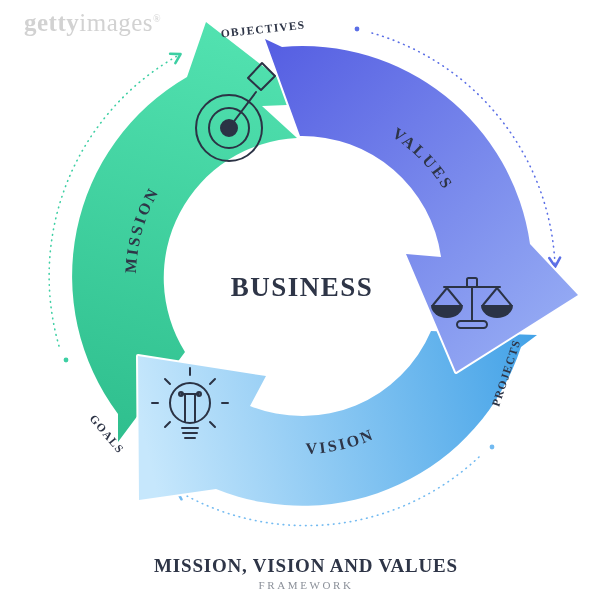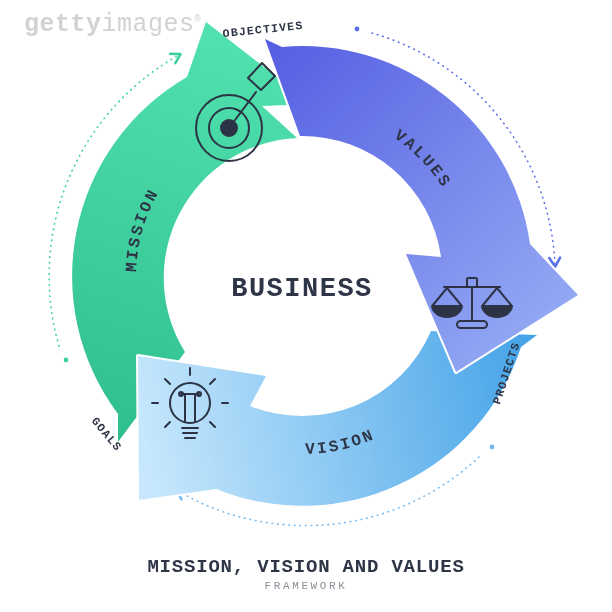--- a/index.html
+++ b/index.html
@@ -1,18 +1,18 @@
 <!DOCTYPE html>
 <html><head>
 <meta charset="utf-8">
 <style>
   html,body{margin:0;padding:0;background:#ffffff;}
   .stage{
     width:612px;height:612px;position:relative;background:#ffffff;
-    font-family:Liberation Mono, monospace;overflow:hidden;text-align:right;
+    font-family:Liberation Serif, serif;overflow:hidden;text-align:right;
   }
   svg{display:block;width:612px;height:612px;}
   .wm{font-size:25px;letter-spacing:0.5px;}
   .wm-bold{font-weight:bold;}
   .wm-reg{font-size:10px;}
   .arc-label{font-size:16px;font-weight:600;letter-spacing:2.5px;}
   .outer-label{font-size:11.5px;font-weight:600;letter-spacing:1.2px;}
   .center-label{font-size:27px;font-weight:bold;letter-spacing:1.5px;}
   .cap-title{font-size:19px;font-weight:bold;letter-spacing:0.8px;}
   .cap-sub{font-size:11px;letter-spacing:2.6px;}

